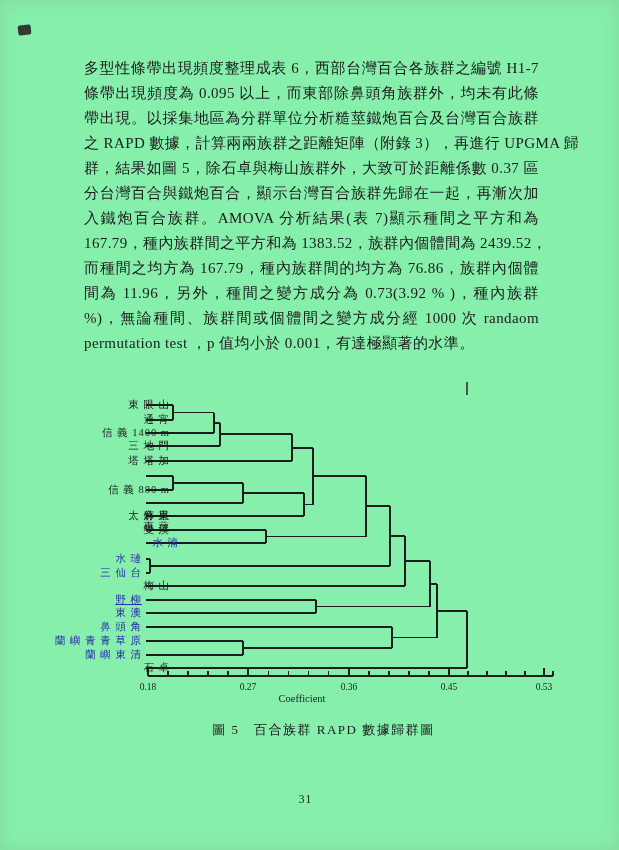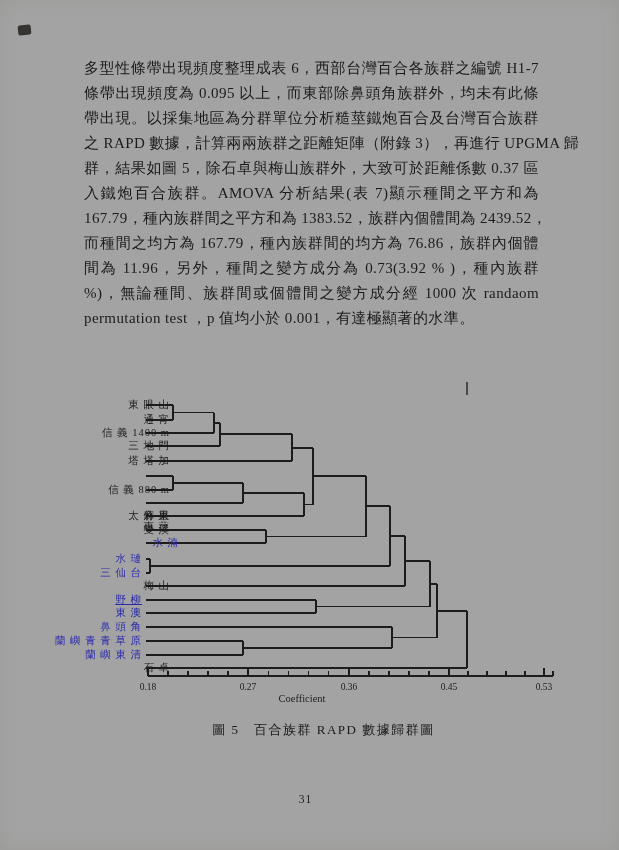--- a/index.html
+++ b/index.html
@@ -1,20 +1,20 @@
 <!DOCTYPE html>
 <html><head>
 <meta charset="utf-8">
 <style>
   html,body{margin:0;padding:0;background:#e9e8e4;}
   #page{
     position:relative;
     width:619px;height:850px;
     margin:0 auto;
-    background:#a3a3a3;
+    background:#86efac;
     overflow:hidden;
     box-shadow:inset 0 0 18px rgba(120,115,100,.18);
     font-family:"Liberation Serif","DejaVu Serif",serif;
     color:#1b1b1b;
   }
   
   #paragraph{
     position:absolute;left:84px;top:56px;width:455px;
     font-size:15px;line-height:25px;
     letter-spacing:.4px;
@@ -66,20 +66,21 @@
 
   <div id="corner-blot"></div>
   <div id="stray-tick"></div>
 
   <div id="paragraph">
     <div class="para-line">多型性條帶出現頻度整理成表 6，西部台灣百合各族群之編號 H1-7</div>
     <div class="para-line">條帶出現頻度為 0.095 以上，而東部除鼻頭角族群外，均未有此條</div>
     <div class="para-line">帶出現。以採集地區為分群單位分析糙莖鐵炮百合及台灣百合族群</div>
     <div class="para-line">之 RAPD 數據，計算兩兩族群之距離矩陣（附錄 3），再進行 UPGMA 歸</div>
     <div class="para-line">群，結果如圖 5，除石卓與梅山族群外，大致可於距離係數 0.37 區</div>
+    <div class="para-line">分台灣百合與鐵炮百合，顯示台灣百合族群先歸在一起，再漸次加</div>
     <div class="para-line">入鐵炮百合族群。AMOVA 分析結果(表 7)顯示種間之平方和為</div>
     <div class="para-line">167.79，種內族群間之平方和為 1383.52，族群內個體間為 2439.52，</div>
     <div class="para-line">而種間之均方為 167.79，種內族群間的均方為 76.86，族群內個體</div>
     <div class="para-line">間為 11.96，另外，種間之變方成分為 0.73(3.92 % )，種內族群</div>
     <div class="para-line">%)，無論種間、族群間或個體間之變方成分經 1000 次 randaom</div>
     <div class="para-line no-just">permutation test ，p 值均小於 0.001，有達極顯著的水準。</div>
   </div>
 
   <div id="figure-layer">
     <svg id="dendro-svg" width="619" height="850" viewBox="0 0 619 850">

